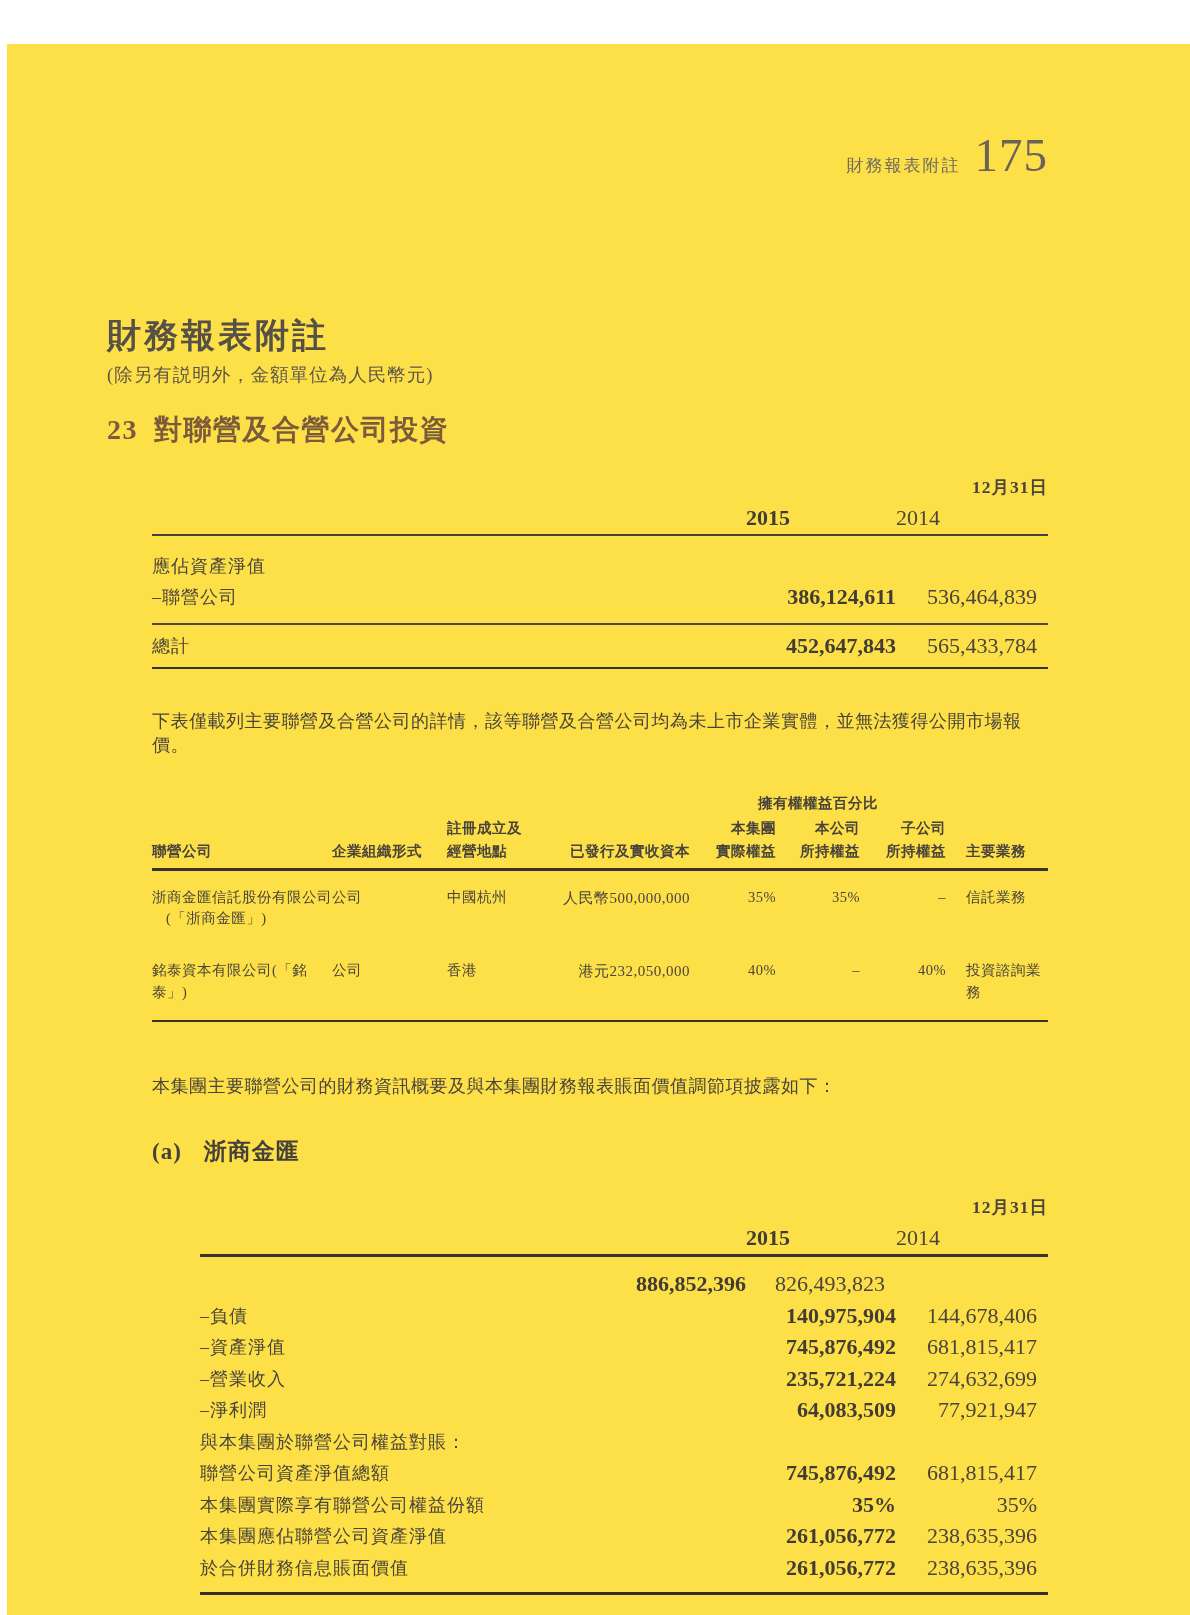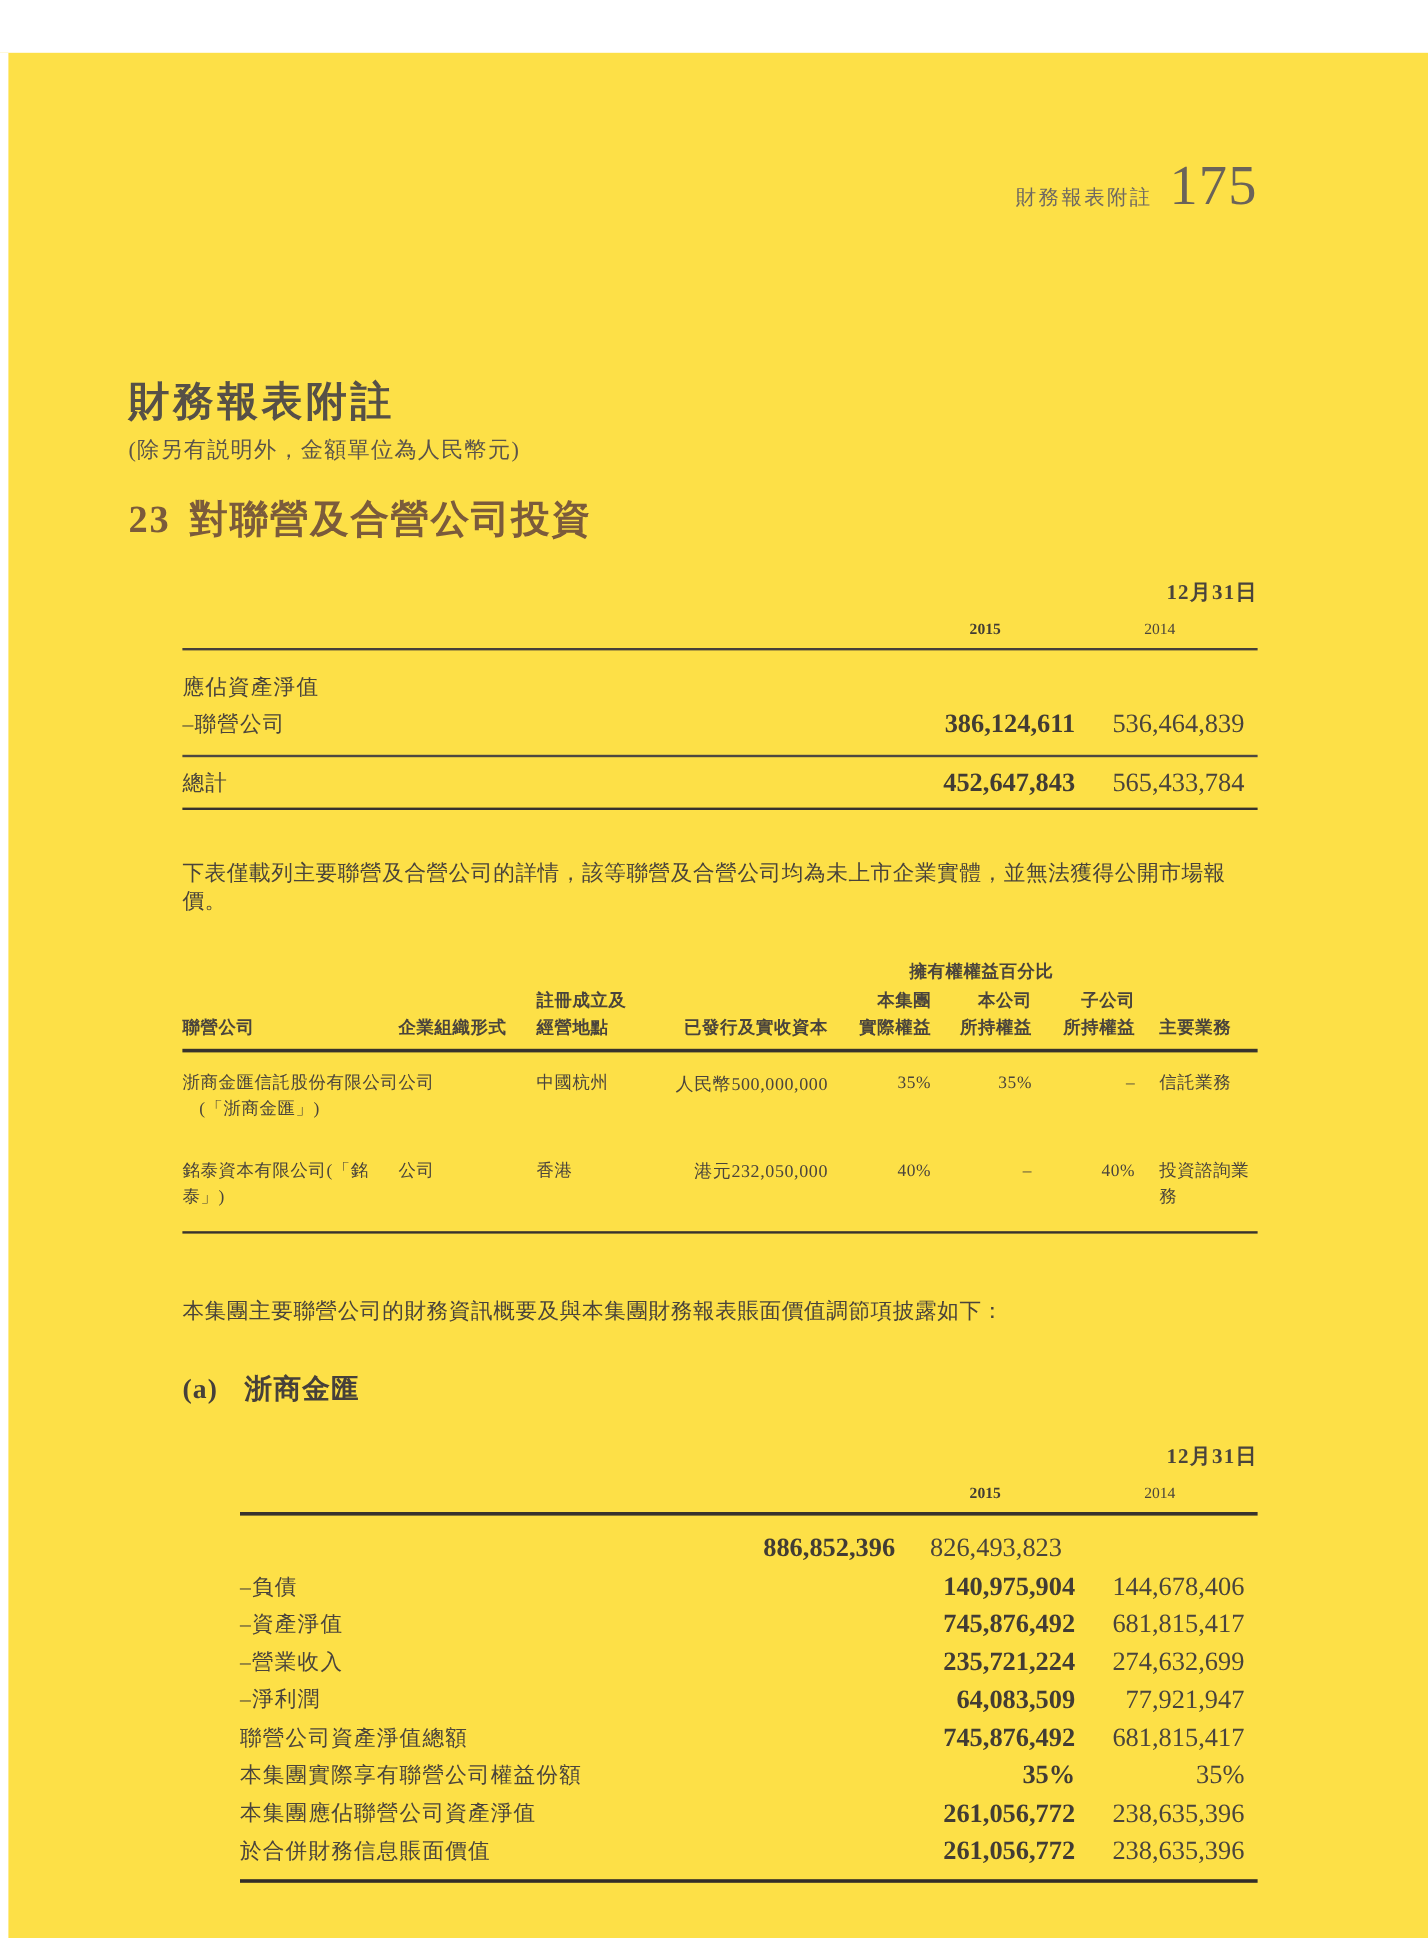--- a/index.html
+++ b/index.html
@@ -29,37 +29,37 @@
 
   
   main { padding:272px 142px 0 107px; }
 
   h1.doc-title {
     font-size:34px; font-weight:700; color:#565047; letter-spacing:3px; line-height:1.15;
   }
   .doc-subtitle { font-size:18.5px; color:#5B544B; margin-top:7px; letter-spacing:1px; }
 
   h2.section-heading {
-    margin-top:24px; font-size:32px; font-weight:700; color:#7B5B3B; letter-spacing:1.5px;
+    margin-top:24px; font-size:28px; font-weight:700; color:#7B5B3B; letter-spacing:1.5px;
     display:flex; gap:16px; align-items:baseline;
   }
 
   .section-body { margin-left:45px; width:896px; }
 
   
   .trow { display:grid; grid-template-columns:1fr 150px 152px; align-items:center; }
   .cell-label { font-size:18px; letter-spacing:1px; }
   .cell-num { text-align:right; font-size:22px; }
   .cell-num.prior { padding-right:11px; }
   .num-bold { font-weight:700; color:#423C34; }
 
   .date-row { height:32px; }
   .date-row .date-span { grid-column:2/4; text-align:right; font-weight:700; font-size:17.5px; letter-spacing:1px; }
   .years-row { height:32px; }
-  .years-row .year { text-align:center; font-size:13px; }
+  .years-row .year { text-align:left; font-size:22px; }
   .year.cur { font-weight:700; color:#423C34; }
 
   .hrule { width:100%; border:none; }
   .rule-med { height:2px; background:#46403A; }
   .rule-light { height:1.5px; background:#4E4840; }
   .rule-heavy { height:2.5px; background:#38332D; }
   .rule-xheavy { height:3px; background:#332E29; }
 
   
   .t1 { margin-top:22px; }
@@ -260,20 +260,25 @@
             <div class="cell-label">–營業收入</div>
             <div class="cell-num num-bold">235,721,224</div>
             <div class="cell-num prior">274,632,699</div>
           </div>
           <div class="trow">
             <div class="cell-label">–淨利潤</div>
             <div class="cell-num num-bold">64,083,509</div>
             <div class="cell-num prior">77,921,947</div>
           </div>
           <div class="trow">
+            <div class="cell-label">與本集團於聯營公司權益對賬：</div>
+            <div class="cell-num num-bold"></div>
+            <div class="cell-num prior"></div>
+          </div>
+          <div class="trow">
             <div class="cell-label">聯營公司資產淨值總額</div>
             <div class="cell-num num-bold">745,876,492</div>
             <div class="cell-num prior">681,815,417</div>
           </div>
           <div class="trow">
             <div class="cell-label">本集團實際享有聯營公司權益份額</div>
             <div class="cell-num num-bold">35%</div>
             <div class="cell-num prior">35%</div>
           </div>
           <div class="trow">

